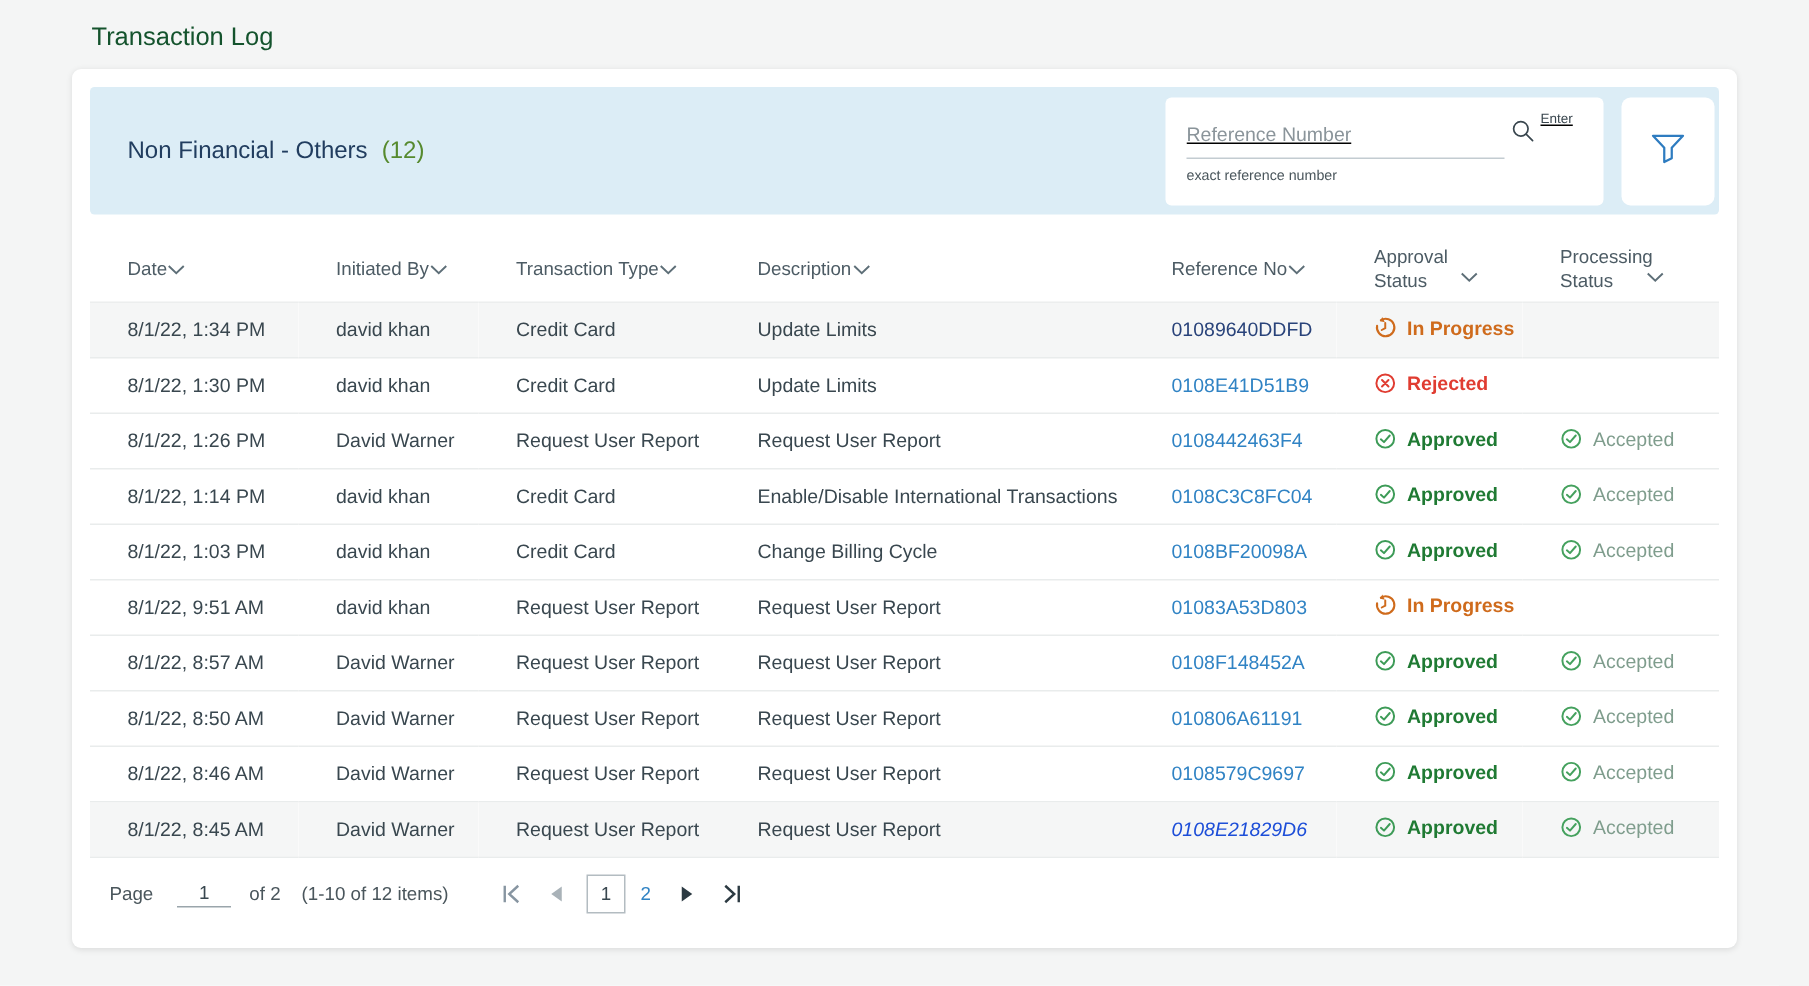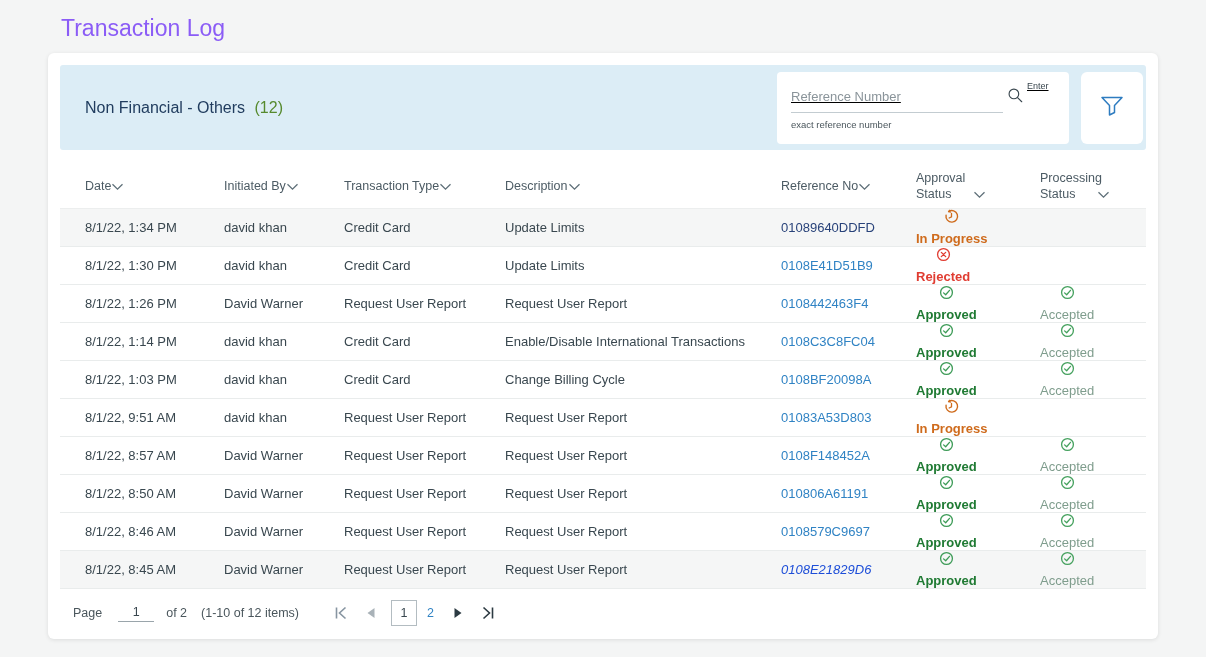--- a/index.html
+++ b/index.html
@@ -5,22 +5,22 @@
   * { box-sizing: border-box; }
   html, body {
     margin: 0; padding: 0;
     width: 1206px; height: 657px;
     background: #f4f5f5;
     font-family: "Liberation Sans", "DejaVu Sans", sans-serif;
     overflow: hidden;
   }
   .page-title {
     padding: 15px 0 11px 61px;
-    font-size: 23px;
-    color: #8b5cf6;
+    font-size: 17px;
+    color: #14532d;
   }
   .card {
     width: 1110px;
     margin-left: 48px;
     height: 586px;
     background: #ffffff;
     border-radius: 6px;
     box-shadow: 0 1px 4px rgba(0,0,0,0.10);
     padding: 12px 12px 0 12px;
   }
@@ -85,39 +85,38 @@
     text-align: left;
     vertical-align: middle;
     font-weight: 400;
     font-size: 12.5px;
     color: #4c5b64;
     padding: 0 0 0 25px;
     border-bottom: 1px solid #eceeee;
   }
   .hdr { display: flex; align-items: center; }
   .hdr-lines { line-height: 1.3; }
-  .hdr-line2 { display: flex; align-items: center; gap: 22px; }
+  .hdr-line2 { display: flex; gap: 22px; }
   .sort-chevron { display: inline-flex; cursor: pointer; margin-top: 2px; }
   tbody td {
     height: 37px;
     font-size: 13px;
     color: #39474f;
     padding: 0 0 0 25px;
     border-bottom: 1px solid #e9ecec;
     white-space: nowrap;
     overflow: hidden;
   }
   tr.shaded td { background: #f5f6f6; }
   .ref-link { cursor: pointer; }
   .status {
     display: inline-flex;
     align-items: center;
     gap: 7px;
     font-weight: 600;
-    flex-direction: column;
   }
   .status.plain { font-weight: 400; }
   .status svg { display: block; }
   
   .pagination {
     display: flex;
     align-items: center;
     height: 48px;
     font-size: 12.5px;
     color: #4a565c;

